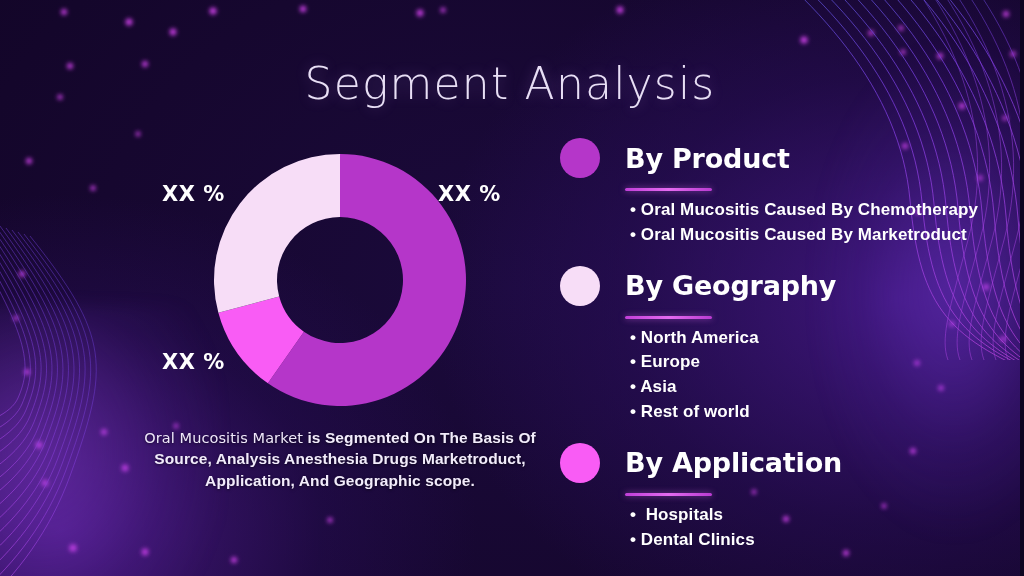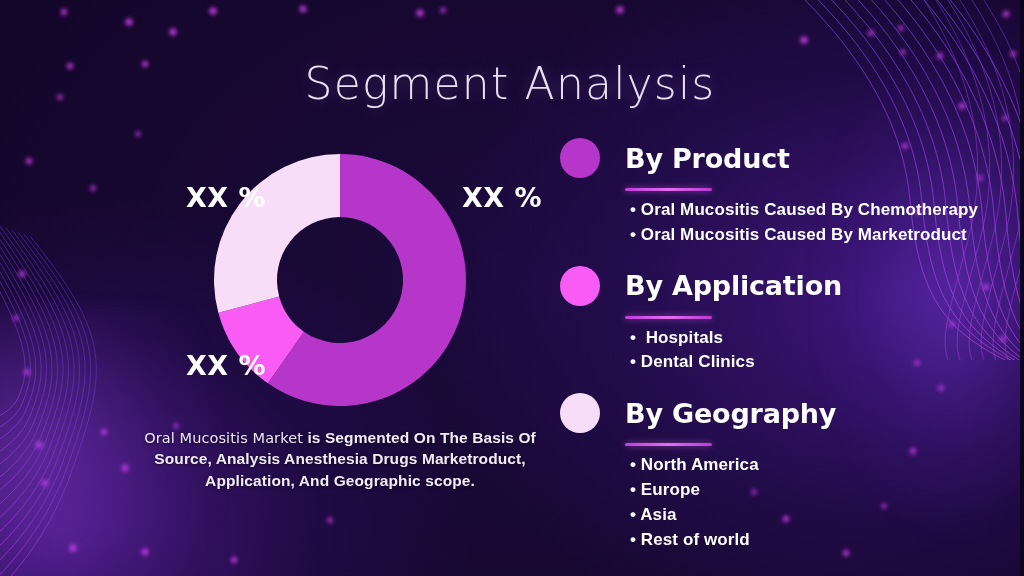--- a/index.html
+++ b/index.html
@@ -48,25 +48,24 @@
     text-shadow: 0 0 14px rgba(200,160,255,0.30);
   }
 
   
   #chart-area { position: absolute; left: 140px; top: 150px; width: 400px; height: 280px; }
   #donut-svg { position: absolute; left: 70px; top: 0; }
   .pct-label {
     position: absolute;
     color: #ffffff;
     font-weight: bold;
-    font-size: 27px;
+    font-size: 21px;
     font-family: "DejaVu Sans", sans-serif;
     letter-spacing: 0.5px;
     white-space: nowrap;
-    margin-left: 24px;
   }
   #pct-left-top { left: 22px; top: 32px; }
   #pct-right { left: 298px; top: 32px; }
   #pct-left-bottom { left: 22px; top: 200px; }
 
   #chart-caption {
     position: absolute;
     left: 135px; top: 427px; width: 410px;
     text-align: center;
     line-height: 1.38;
@@ -273,37 +272,37 @@
           <div class="sec-title">By Product</div>
         </div>
         <div class="underline"></div>
         <ul class="bullets">
           <li>• Oral Mucositis Caused By Chemotherapy</li>
           <li>• Oral Mucositis Caused By Marketroduct</li>
         </ul>
       </div>
       <div class="section">
         <div class="sec-head">
-          <span class="dot" style="background: rgb(249, 92, 245);"></span>
-          <div class="sec-title">By Application</div>
-        </div>
-        <div class="underline"></div>
-        <ul class="bullets">
-          <li>•  Hospitals</li>
-          <li>• Dental Clinics</li>
-        </ul>
-      </div>
-      <div class="section">
-        <div class="sec-head">
           <span class="dot" style="background: rgb(247, 221, 247);"></span>
           <div class="sec-title">By Geography</div>
         </div>
         <div class="underline"></div>
         <ul class="bullets">
           <li>• North America</li>
           <li>• Europe</li>
           <li>• Asia</li>
           <li>• Rest of world</li>
         </ul>
       </div>
+      <div class="section">
+        <div class="sec-head">
+          <span class="dot" style="background: rgb(249, 92, 245);"></span>
+          <div class="sec-title">By Application</div>
+        </div>
+        <div class="underline"></div>
+        <ul class="bullets">
+          <li>•  Hospitals</li>
+          <li>• Dental Clinics</li>
+        </ul>
+      </div>
     </div>
 
 </div>
 
 </body></html>

